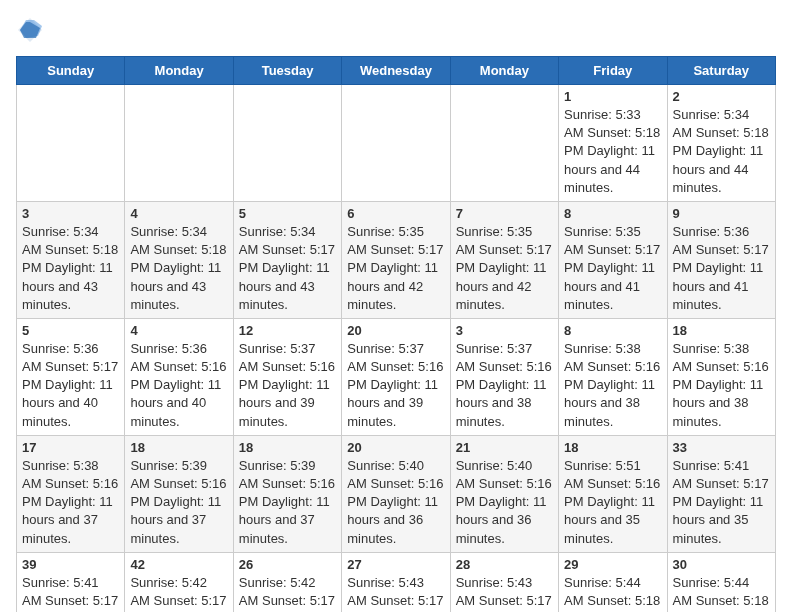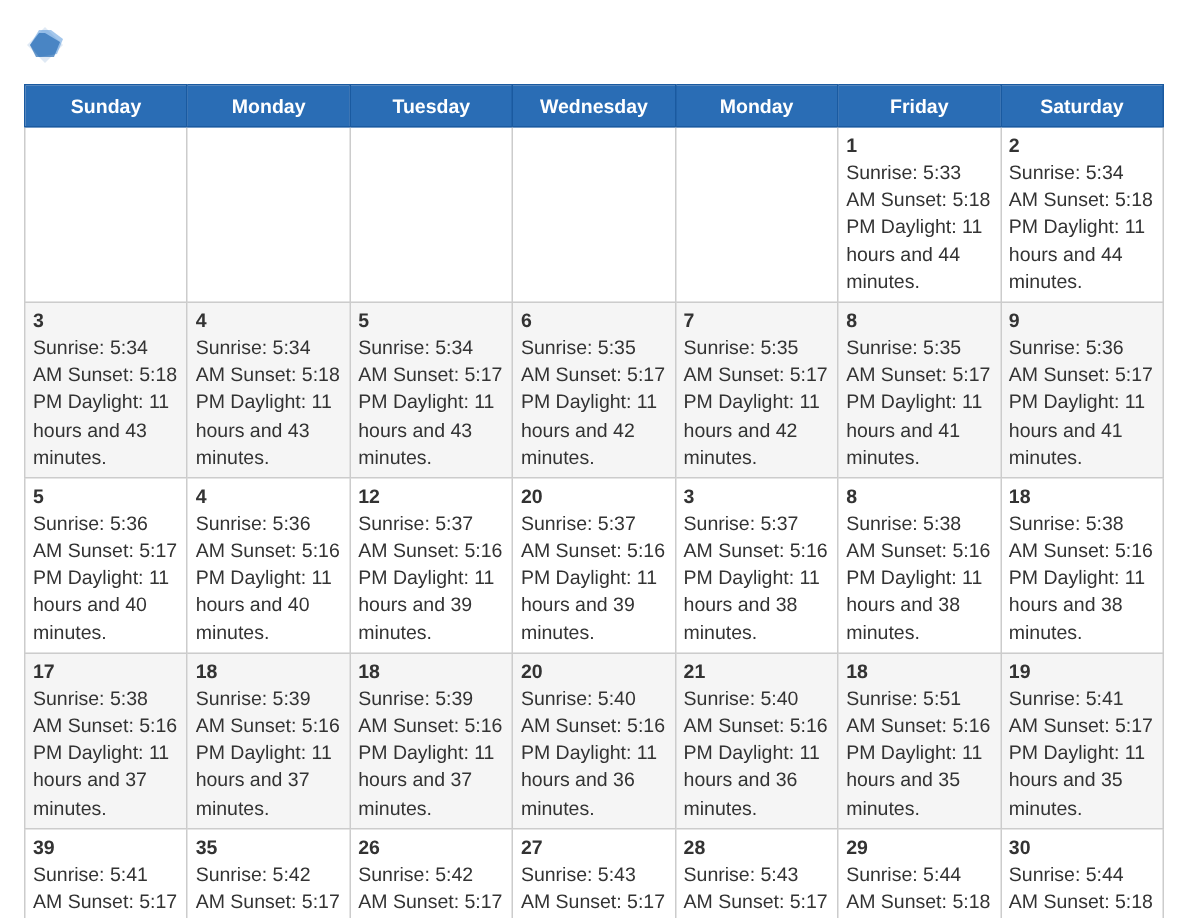--- a/index.html
+++ b/index.html
@@ -264,35 +264,35 @@
 Sunset: 5:16 PM
 Daylight: 11 hours and 36 minutes.</div>
         </td>
         <td>
           <span class="day-number">18</span>
           <div class="day-info">Sunrise: 5:51 AM
 Sunset: 5:16 PM
 Daylight: 11 hours and 35 minutes.</div>
         </td>
         <td>
-          <span class="day-number">19</span>
+          <span class="day-number">33</span>
           <div class="day-info">Sunrise: 5:41 AM
 Sunset: 5:17 PM
 Daylight: 11 hours and 35 minutes.</div>
         </td>
       </tr>
       <tr>
         <td>
           <span class="day-number">39</span>
           <div class="day-info">Sunrise: 5:41 AM
 Sunset: 5:17 PM
 Daylight: 11 hours and 35 minutes.</div>
         </td>
         <td>
-          <span class="day-number">35</span>
+          <span class="day-number">42</span>
           <div class="day-info">Sunrise: 5:42 AM
 Sunset: 5:17 PM
 Daylight: 11 hours and 34 minutes.</div>
         </td>
         <td>
           <span class="day-number">26</span>
           <div class="day-info">Sunrise: 5:42 AM
 Sunset: 5:17 PM
 Daylight: 11 hours and 34 minutes.</div>
         </td>

